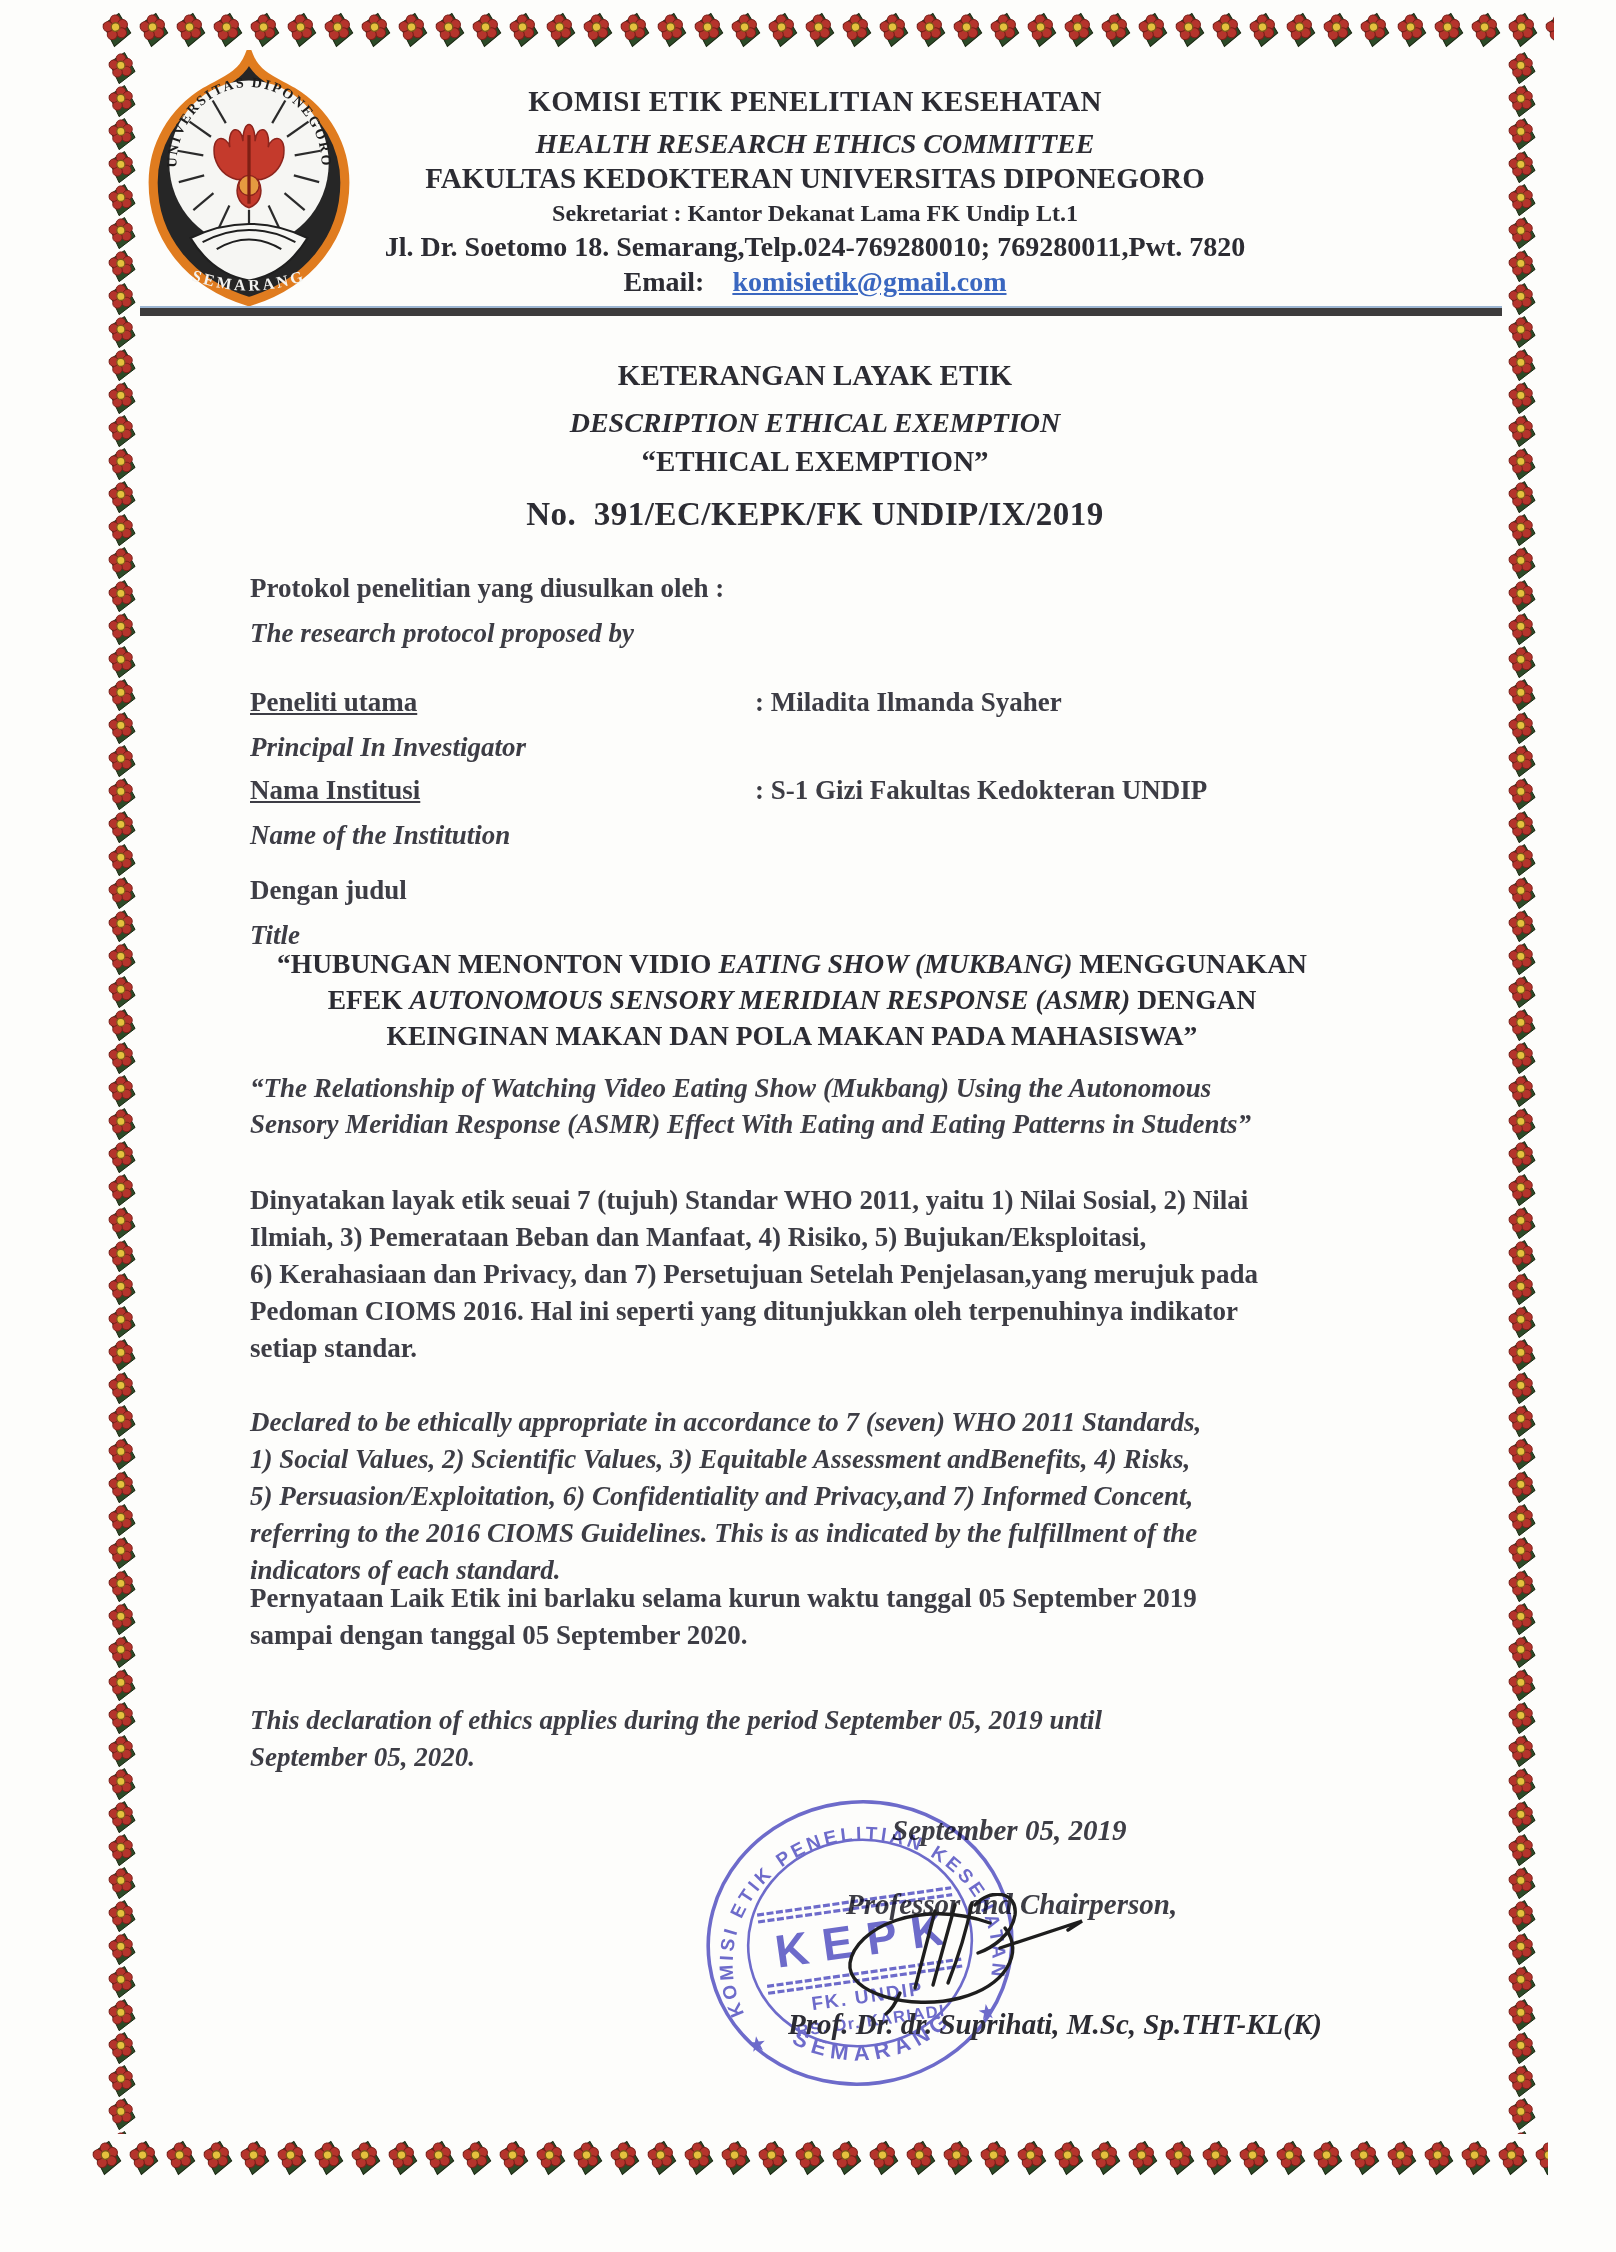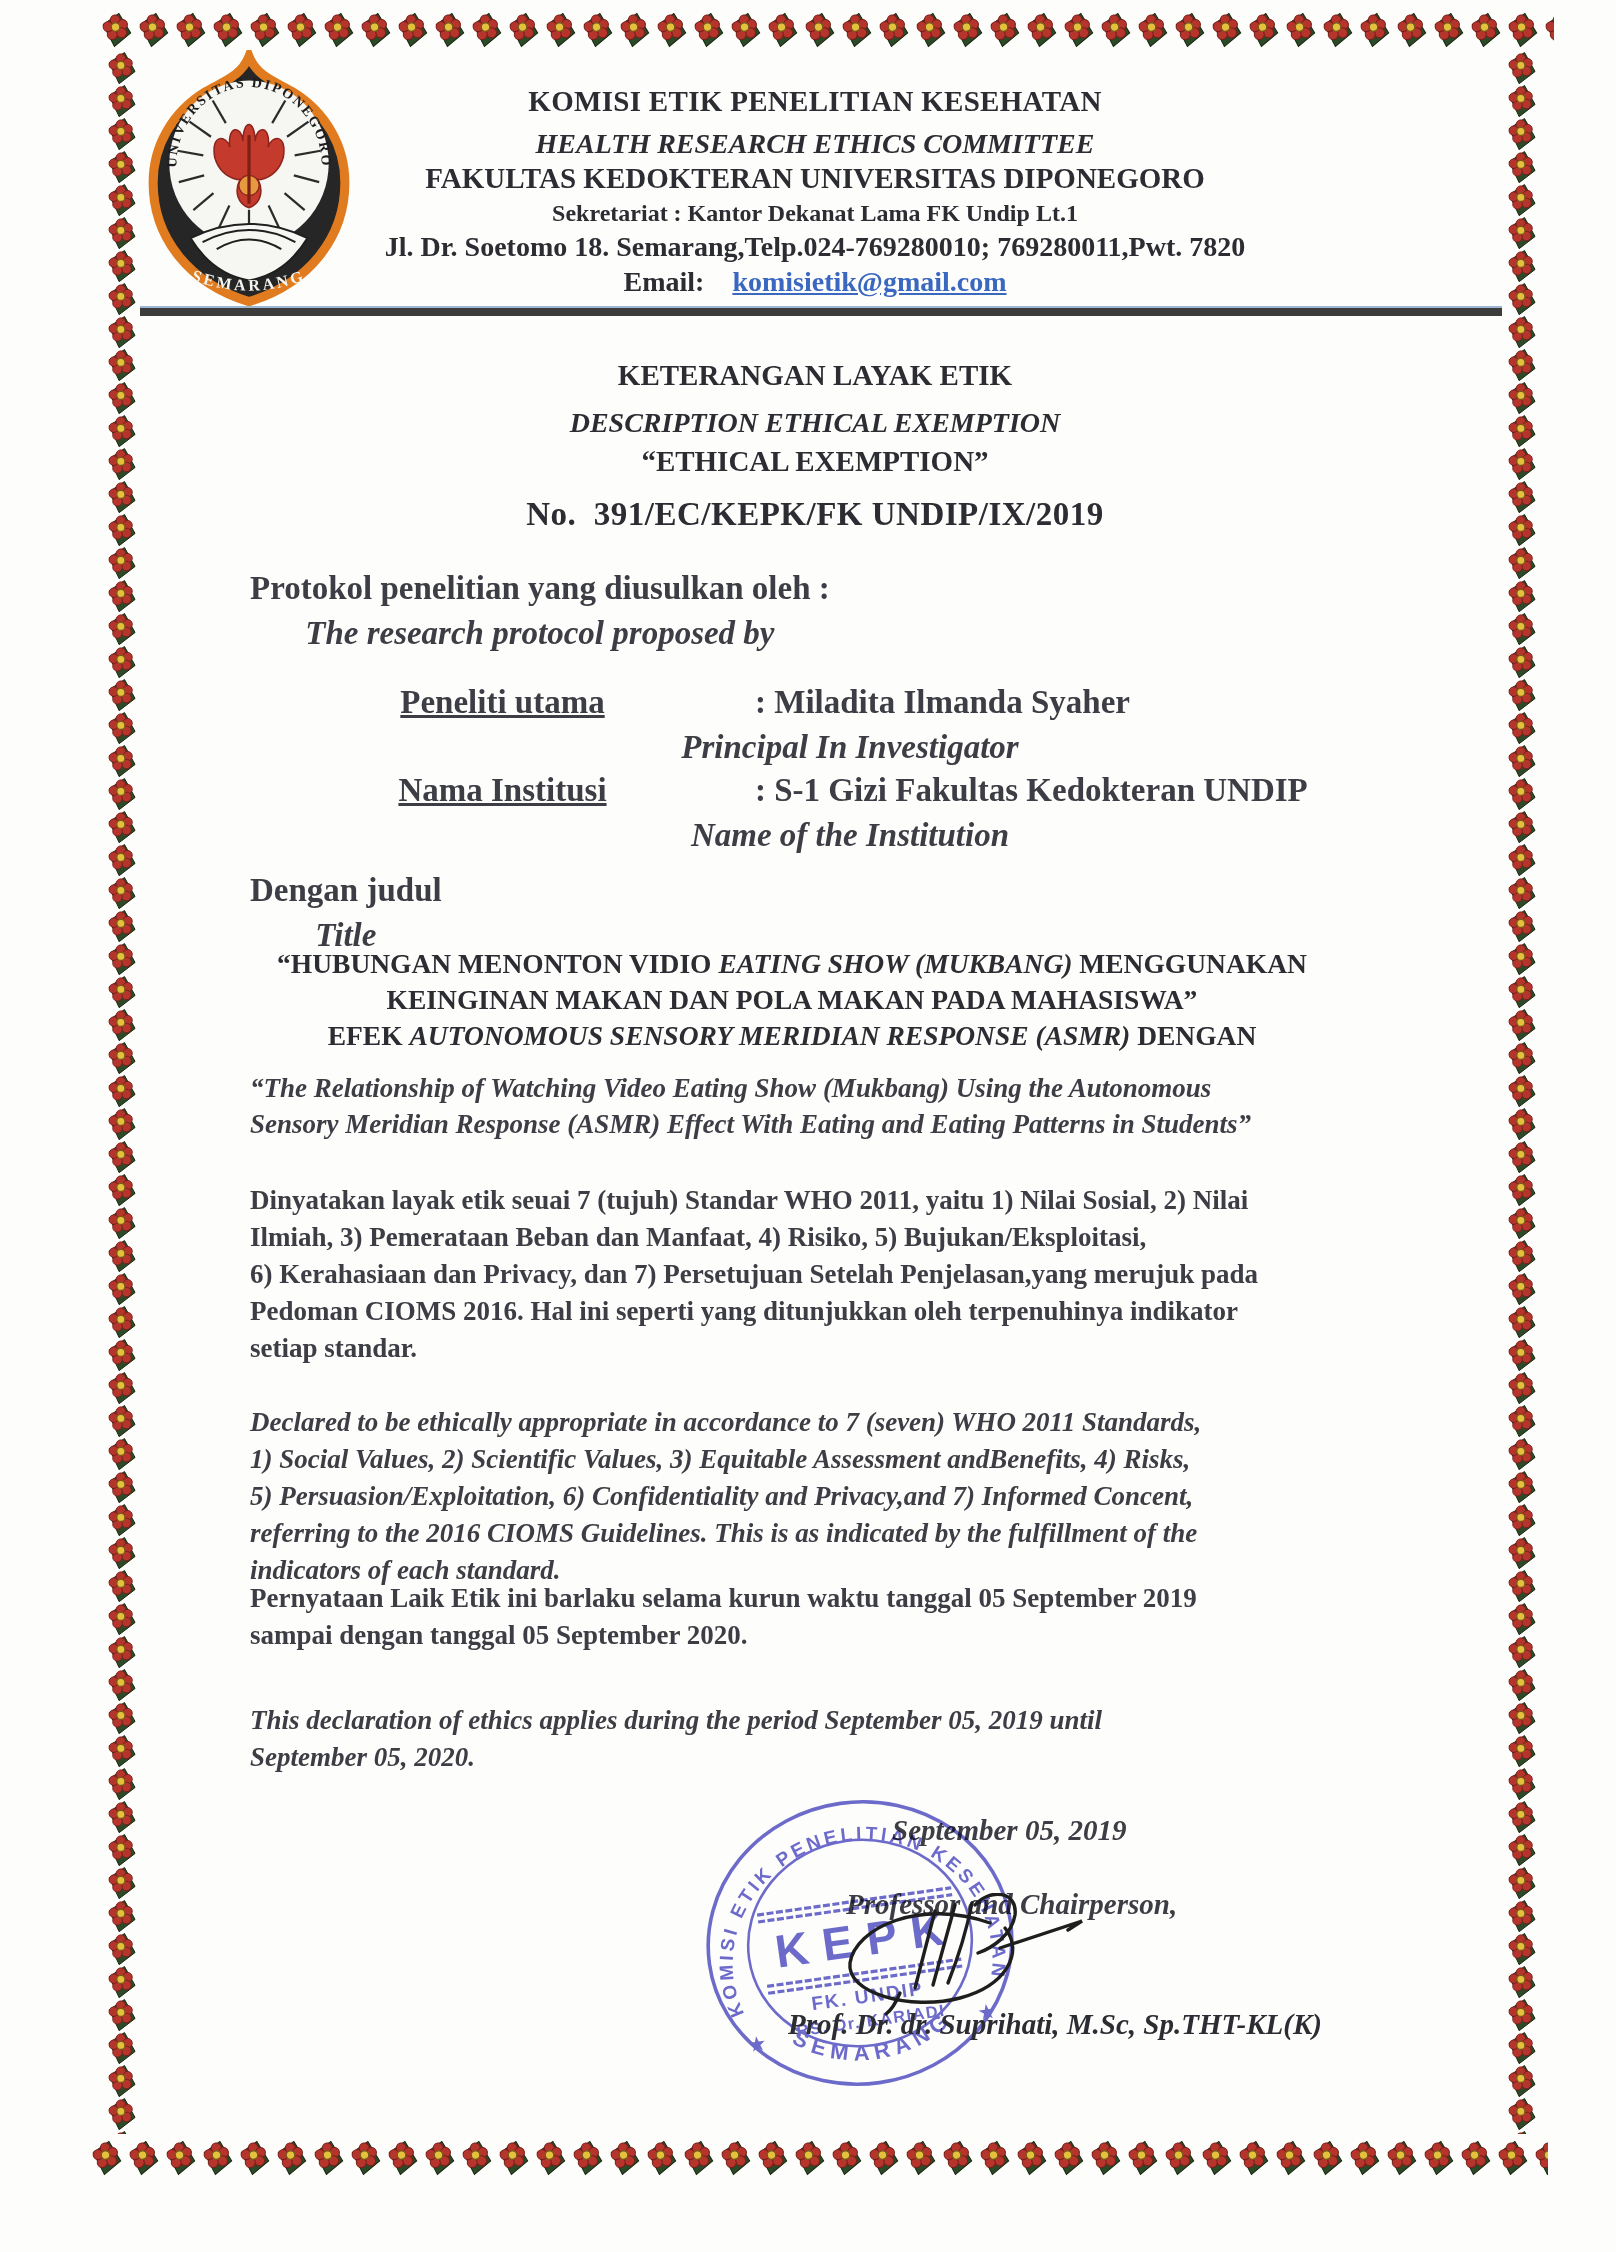--- a/index.html
+++ b/index.html
@@ -30,21 +30,21 @@
   .rule{left:140px; top:306px; width:1362px; height:8px; background:var(--rule); border-top:2px solid #9db6d2;}
 
   
   .tblock{left:170px; top:356px; width:1290px; text-align:center; line-height:39px; color:var(--text_dark);}
   .tblock .t1{font-size:29px;}
   .tblock .t2{font-size:28px;}
   .tblock .t3{font-size:29px;}
   .number{left:170px; top:496px; width:1290px; text-align:center; font-size:33px; letter-spacing:.5px; color:var(--text_dark);}
 
   
-  .body-block{left:250px; line-height:37px; font-size:33px;text-align:center;}
+  .body-block{left:250px; line-height:37px; font-size:27px;}
   .field-row{display:flex;}
   .field-label{width:505px; flex:0 0 505px;}
   .jtitle{left:250px; width:1084px; text-align:center; line-height:36px; font-size:27.5px; color:var(--text_dark);}
   .entitle{left:250px; line-height:36px; font-size:27px;}
   .pblock{left:250px; width:1180px; line-height:37px; font-size:27px;}
 
   .sig-date{left:892px; top:1806px; font-size:29px;}
   .sig-role{left:846px; top:1880px; font-size:29px;}
   .sig-name{left:788px; top:2000px; font-size:29px; z-index:6; color:var(--text_dark);}
 
@@ -191,22 +191,22 @@
     <div class="it">Name of the Institution</div>
   </div>
 
   <div class="abs body-block" style="top:872px">
     <div>Dengan judul</div>
     <div class="it">Title</div>
   </div>
 
   <div class="abs jtitle" style="top:946px">
     <div class="nowrap"><span>“HUBUNGAN MENONTON VIDIO </span><span class="it">EATING SHOW (MUKBANG)</span><span> MENGGUNAKAN</span></div>
+    <div class="nowrap"><span>EFEK </span><span class="it">AUTONOMOUS SENSORY MERIDIAN RESPONSE (ASMR)</span><span> DENGAN</span></div>
     <div class="nowrap"><span>KEINGINAN MAKAN DAN POLA MAKAN PADA MAHASISWA”</span><span class="it"></span><span></span></div>
-    <div class="nowrap"><span>EFEK </span><span class="it">AUTONOMOUS SENSORY MERIDIAN RESPONSE (ASMR)</span><span> DENGAN</span></div>
   </div>
 
   <div class="abs entitle it" style="top:1062px">
     <div class="nowrap">“The Relationship of  Watching Video Eating Show (Mukbang) Using the Autonomous</div>
     <div class="nowrap">Sensory Meridian Response (ASMR) Effect With Eating and Eating Patterns in Students”</div>
   </div>
 
   <div class="abs pblock" style="top:1182px">
     <div class="nowrap">Dinyatakan layak etik seuai 7 (tujuh) Standar WHO 2011, yaitu 1) Nilai Sosial, 2) Nilai</div>
     <div class="nowrap">Ilmiah, 3) Pemerataan Beban dan Manfaat, 4) Risiko, 5) Bujukan/Eksploitasi,</div>

